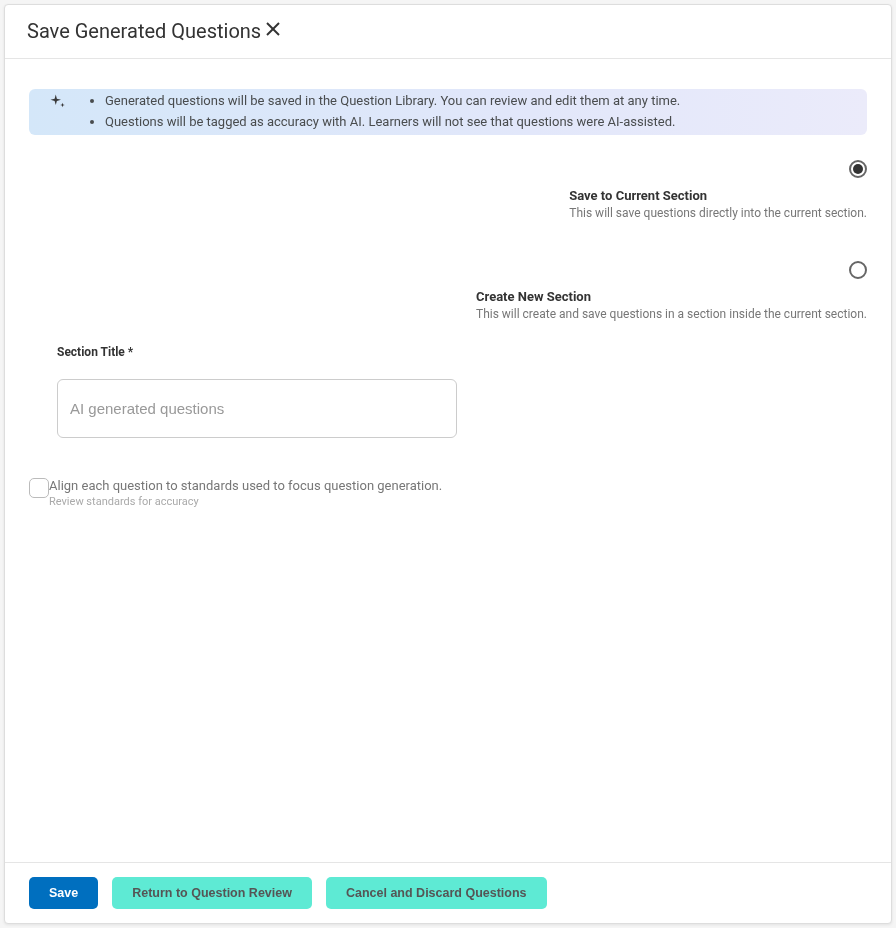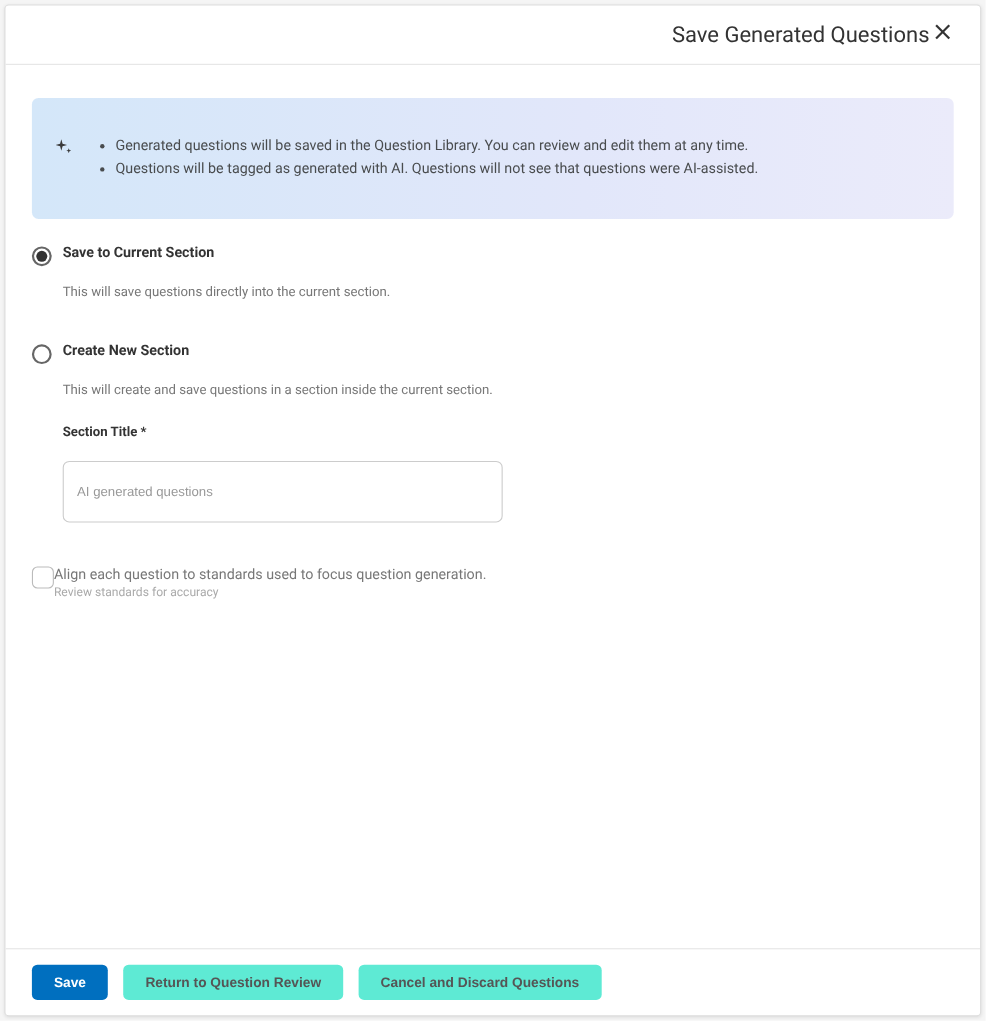--- a/index.html
+++ b/index.html
@@ -24,21 +24,21 @@
       border-radius: 4px;
       width: 100%;
       height: 100%;
       display: flex;
       flex-direction: column;
       box-shadow: 0 1px 3px rgba(0,0,0,0.08);
     }
     .modal-header {
       display: flex;
       align-items: center;
-      justify-content: flex-end;
+      justify-content: flex-start;
       padding: 12px 22px 14px 22px;
       border-bottom: 1px solid #e5e5e5;
     }
     .modal-title {
       font-size: 20px;
       font-weight: 400;
       color: #333;
     }
     .close-btn {
       background: none;
@@ -55,21 +55,21 @@
       height: 16px;
     }
     .modal-body {
       flex: 1;
       padding: 30px 24px;
       overflow-y: auto;
     }
     .info-banner {
       background: linear-gradient(to right, #d4e7f9 0%, #e2e7fa 60%, #ebebfa 100%);
       border-radius: 6px;
-      padding: 34px 20px;
+      padding: 2px 20px;
       display: flex;
       align-items: flex-start;
       gap: 20px;
       margin-bottom: 24px;
     }
     .info-banner .icon {
       flex-shrink: 0;
       color: #3a3a3a;
       margin-top: 2px;
     }
@@ -84,22 +84,23 @@
     .info-banner li {
       font-size: 13px;
       color: #494c4e;
       line-height: 1.6;
     }
     .radio-option {
       margin-bottom: 40px;
     }
     .radio-row {
       display: flex;
-      align-items: flex-start;
+      align-items: flex-end;
       gap: 10px;
+      flex-direction: column;
     }
     .radio-input {
       width: 18px;
       height: 18px;
       border: 2px solid #666;
       border-radius: 50%;
       flex-shrink: 0;
       position: relative;
       cursor: pointer;
       margin-top: 1px;
@@ -120,39 +121,39 @@
       flex: 1;
     }
     .radio-label {
       font-size: 13px;
       font-weight: 700;
       color: #333;
     }
     .radio-desc {
       font-size: 12px;
       color: #777;
-      margin-top: 20px;
+      margin-top: 3px;
     }
     .section-title-group {
       margin-top: 24px;
       margin-left: 28px;
     }
     .section-title-label {
       font-size: 12px;
       font-weight: 700;
       color: #333;
       display: block;
       margin-bottom: 20px;
     }
     .text-input {
       width: 400px;
       padding: 20px 12px;
       border: 1px solid #ccc;
       border-radius: 6px;
-      font-size: 12px;
+      font-size: 15px;
       color: #333;
     }
     .text-input::placeholder {
       color: #999;
     }
     .checkbox-row {
       display: flex;
       align-items: flex-start;
       gap: 0;
       margin-top: 10px;
@@ -221,21 +222,21 @@
     <div class="modal-body">
       <div class="info-banner">
         <span class="icon">
           <svg viewBox="0 0 24 24" fill="currentColor">
             <path d="M9 2 L10.5 7.5 L16 9 L10.5 10.5 L9 16 L7.5 10.5 L2 9 L7.5 7.5 Z"></path>
             <path d="M18 13 L18.8 15.2 L21 16 L18.8 16.8 L18 19 L17.2 16.8 L15 16 L17.2 15.2 Z"></path>
           </svg>
         </span>
         <ul>
           <li>Generated questions will be saved in the Question Library. You can review and edit them at any time.</li>
-          <li>Questions will be tagged as generated with AI. Questions will not see that questions were AI-assisted.</li>
+          <li>Questions will be tagged as accuracy with AI. Learners will not see that questions were AI-assisted.</li>
         </ul>
       </div>
 
       <div class="radio-option">
         <div class="radio-row">
           <div class="radio-input checked"></div>
           <div class="radio-content">
             <div class="radio-label">Save to Current Section</div>
             <div class="radio-desc">This will save questions directly into the current section.</div>
           </div>

